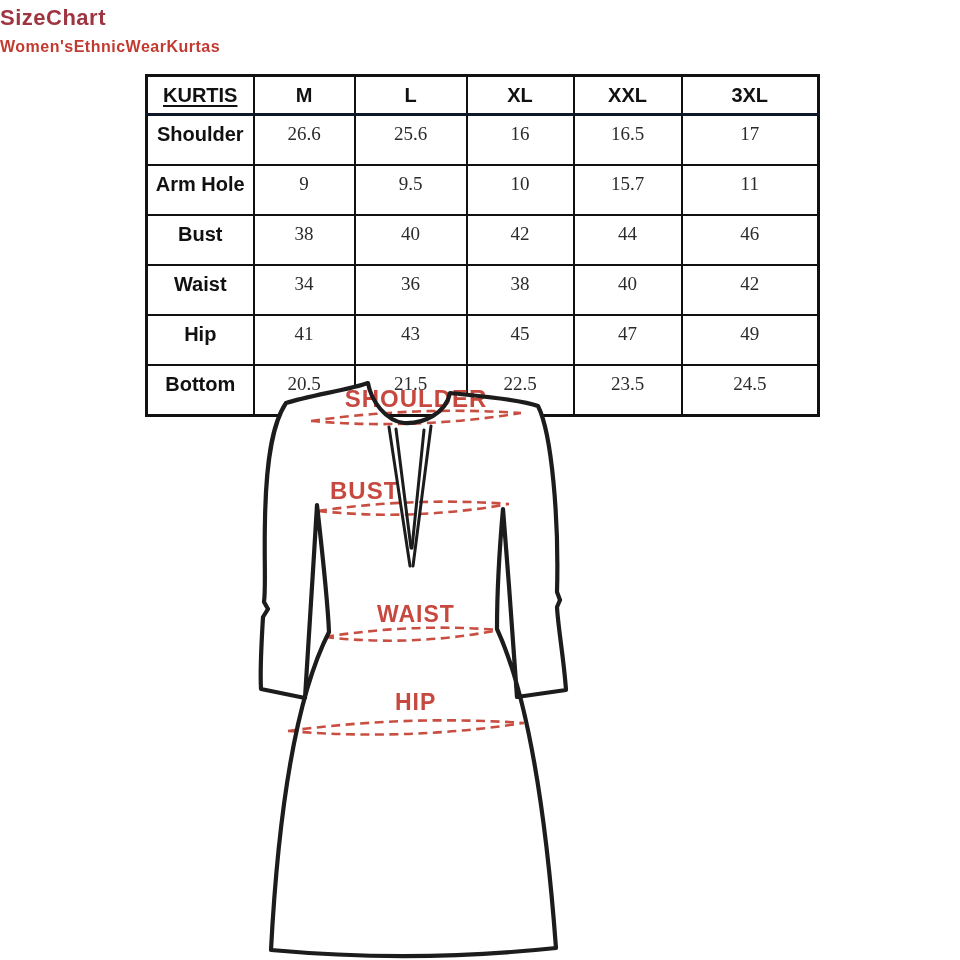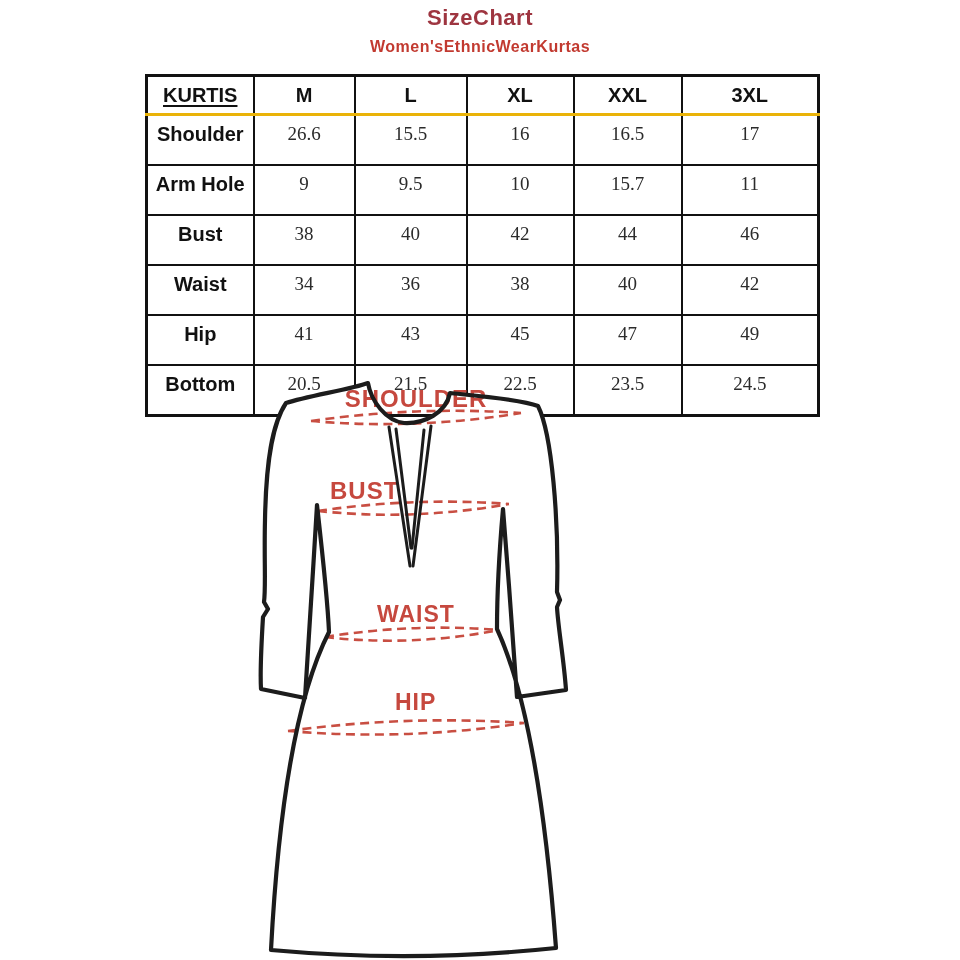--- a/index.html
+++ b/index.html
@@ -1,37 +1,37 @@
 <!DOCTYPE html>
 <html><head>
 <meta charset="utf-8">
 <style>
   html,body{margin:0;padding:0;}
   body{
     width:960px;height:960px;position:relative;background:#ffffff;
     font-family:"Liberation Sans",sans-serif;overflow:hidden;
   }
-  .title-block{position:absolute;top:3px;left:0;width:960px;text-align:center;}
+  .title-block{position:absolute;top:3px;left:0;width:960px;}
   .title-line1{font-size:22px;font-weight:bold;color:#9e3540;line-height:29px;letter-spacing:.5px;}
   .title-line2{font-size:16px;font-weight:bold;color:#c23a30;line-height:29px;letter-spacing:.5px;}
 
   table.size-table{
     position:absolute;left:145px;top:74px;width:672px;
     border-collapse:collapse;table-layout:fixed;
     border:3px solid #111;
   }
   .size-table th,.size-table td{
     border:2px solid #111;
     text-align:center;white-space:nowrap;overflow:hidden;
   }
   .size-table thead th{
     height:36px;font-size:20px;font-weight:bold;color:#111;
     vertical-align:middle;padding:0;
   }
-  .size-table thead{border-bottom:3px solid #eab308;}
+  .size-table thead{border-bottom:3px solid #0f172a;}
   .corner-label{text-decoration:underline;text-underline-offset:3px;}
   .size-table tbody td{height:40px;vertical-align:top;padding-top:7px;}
   td.row-label{font-size:20px;font-weight:bold;color:#111;font-family:"Liberation Sans",sans-serif;}
   td.size-value{font-size:19px;color:#2b2b2b;font-family:"Liberation Serif",serif;}
 
   .kurta-svg{position:absolute;left:230px;top:368px;}
   .red-label{
     font-family:"Liberation Sans",sans-serif;font-weight:bold;
     fill:#c23b30;opacity:.93;
   }
@@ -60,21 +60,21 @@
       <th>L</th>
       <th>XL</th>
       <th>XXL</th>
       <th>3XL</th>
     </tr>
   </thead>
   <tbody>
     <tr>
       <td class="row-label">Shoulder</td>
       <td class="size-value">26.6</td>
-      <td class="size-value">15.5</td>
+      <td class="size-value">25.6</td>
       <td class="size-value">16</td>
       <td class="size-value">16.5</td>
       <td class="size-value">17</td>
     </tr>
     <tr>
       <td class="row-label">Arm Hole</td>
       <td class="size-value">9</td>
       <td class="size-value">9.5</td>
       <td class="size-value">10</td>
       <td class="size-value">15.7</td>

